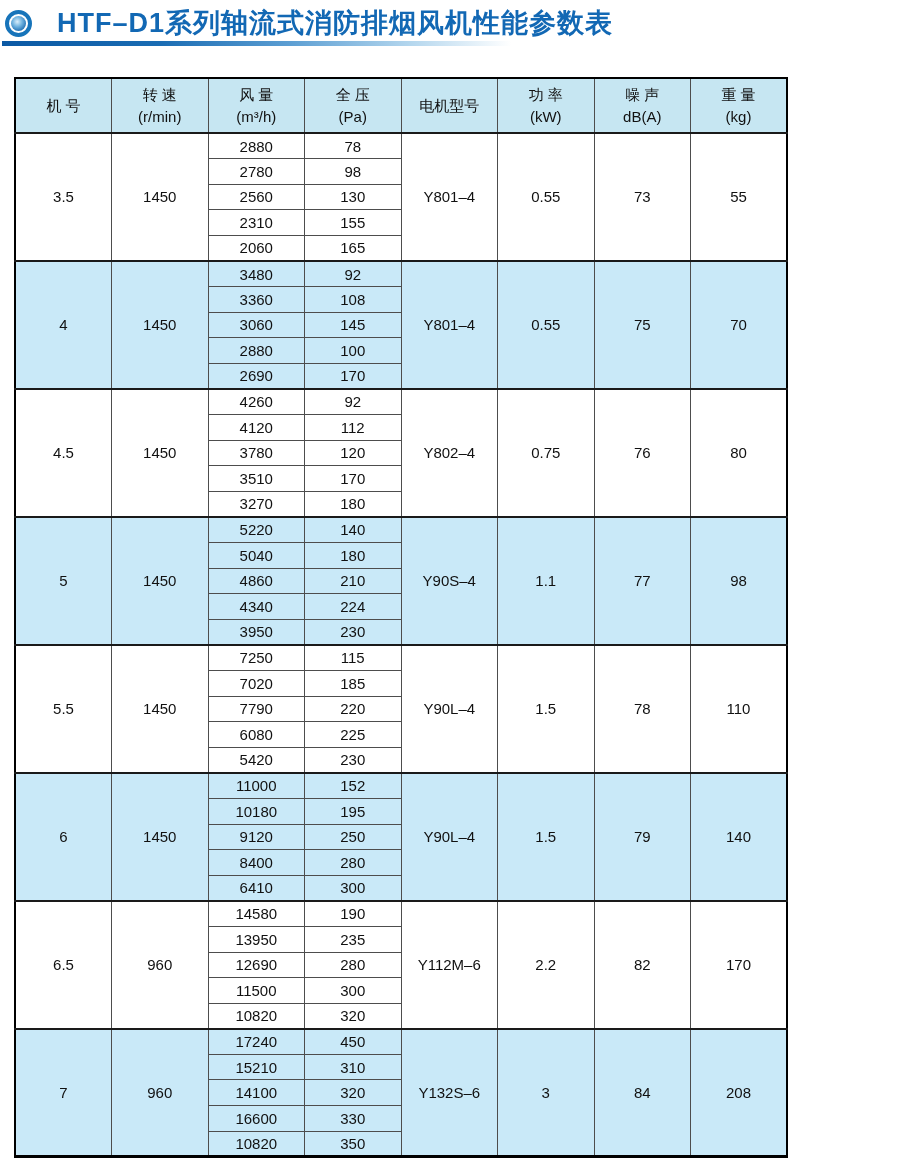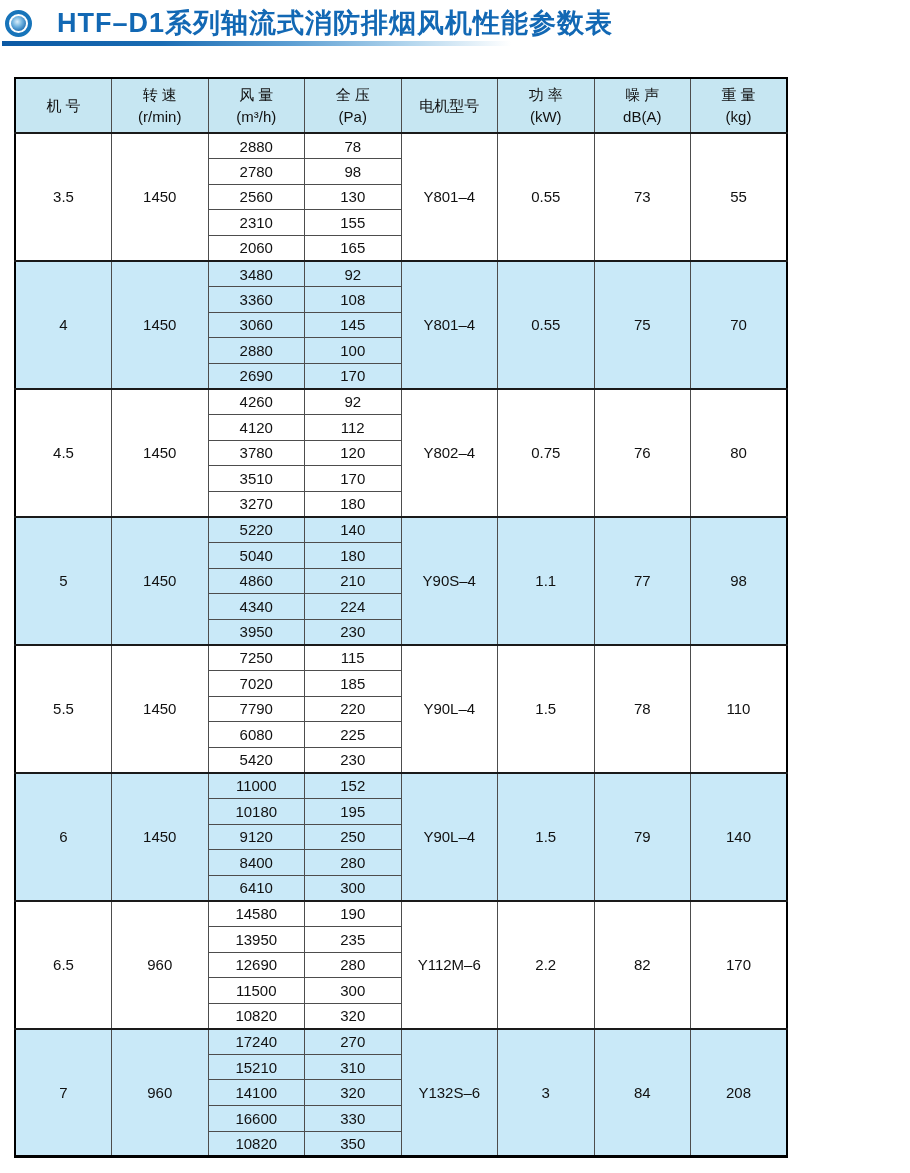--- a/index.html
+++ b/index.html
@@ -287,21 +287,21 @@
         <td>300</td>
       </tr>
       <tr class="">
         <td>10820</td>
         <td>320</td>
       </tr>
       <tr class="hl gfirst">
         <td rowspan="5">7</td>
         <td rowspan="5">960</td>
         <td>17240</td>
-        <td>270</td>
+        <td>450</td>
         <td rowspan="5">Y132S–6</td>
         <td rowspan="5">3</td>
         <td rowspan="5">84</td>
         <td rowspan="5">208</td>
       </tr>
       <tr class="hl ">
         <td>15210</td>
         <td>310</td>
       </tr>
       <tr class="hl ">

